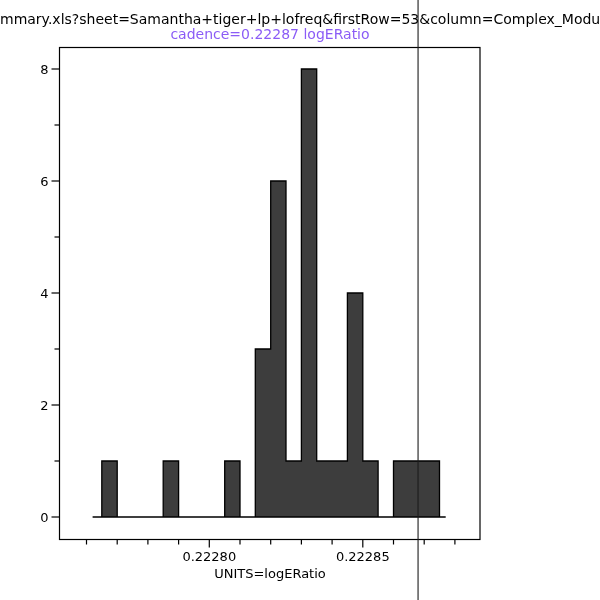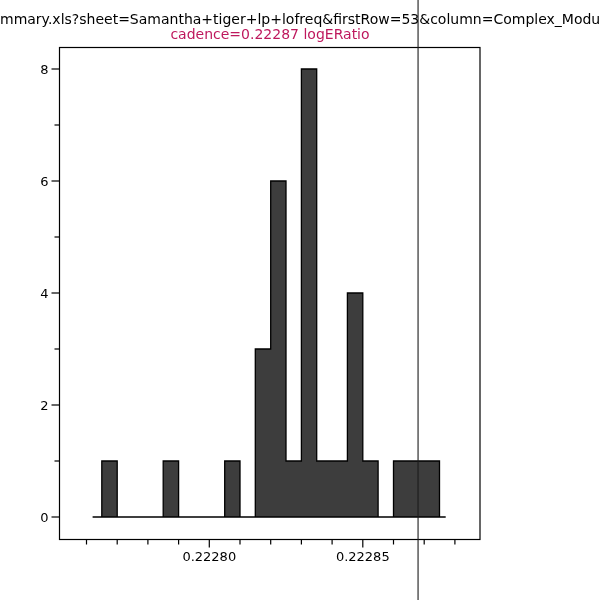--- a/index.html
+++ b/index.html
@@ -19,21 +19,21 @@
     left: 0px; top: 11px;
     font-size: 14px; line-height: 16px;
     color: #000;
     white-space: nowrap;
   }
   .title-line2 {
     position: absolute;
     left: 270px; top: 26px;
     transform: translateX(-50%);
     font-size: 14px; line-height: 16px;
-    color: #be185d;
+    color: #8b5cf6;
     white-space: nowrap;
   }
   .x-axis-title {
     position: absolute;
     left: 270px; top: 566px;
     transform: translateX(-50%);
     font-size: 13px; line-height: 15px;
     color: #000;
     white-space: nowrap;
   }
@@ -78,13 +78,14 @@
       <line x1="59.5" y1="237" x2="54.5" y2="237" stroke="#000000" stroke-width="1.2"></line>
       <line x1="59.5" y1="181" x2="51.5" y2="181" stroke="#000000" stroke-width="1.2"></line>
       <text x="48.5" y="185.5" text-anchor="end">6</text>
       <line x1="59.5" y1="125" x2="54.5" y2="125" stroke="#000000" stroke-width="1.2"></line>
       <line x1="59.5" y1="69" x2="51.5" y2="69" stroke="#000000" stroke-width="1.2"></line>
       <text x="48.5" y="73.5" text-anchor="end">8</text>
       <path d="M92.6,517 L101.8,517 L101.8,461 L117.2,461 L117.2,461 L117.2,517 L132.6,517 L147.9,517 L163.2,517 L163.2,517 L163.2,461 L178.6,461 L178.6,461 L178.6,517 L193.9,517 L209.3,517 L224.7,517 L224.7,517 L224.7,461 L240.0,461 L240.0,461 L240.0,517 L255.3,517 L255.3,517 L255.3,349 L270.7,349 L270.7,349 L270.7,181 L286.0,181 L286.0,181 L286.0,461 L301.4,461 L301.4,461 L301.4,69 L316.7,69 L316.7,69 L316.7,461 L332.1,461 L347.4,461 L347.4,461 L347.4,293 L362.8,293 L362.8,293 L362.8,461 L378.1,461 L378.1,461 L378.1,517 L393.5,517 L393.5,517 L393.5,461 L408.8,461 L424.2,461 L439.5,461 L439.5,517 L445.7,517 Z" fill="#3d3d3d" stroke="#000000" stroke-width="1.3" stroke-linejoin="miter"></path>
       <line x1="418.0600000000384" y1="0" x2="418.0600000000384" y2="600" stroke="#1c1c1c" stroke-width="1.1"></line>
     </svg>
 
+  <div class="x-axis-title">UNITS=logERatio</div>
 </div>
 
 </body></html>

